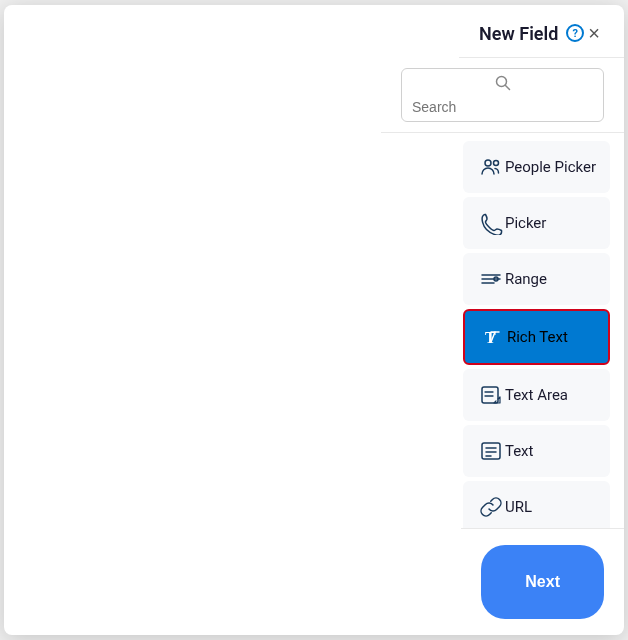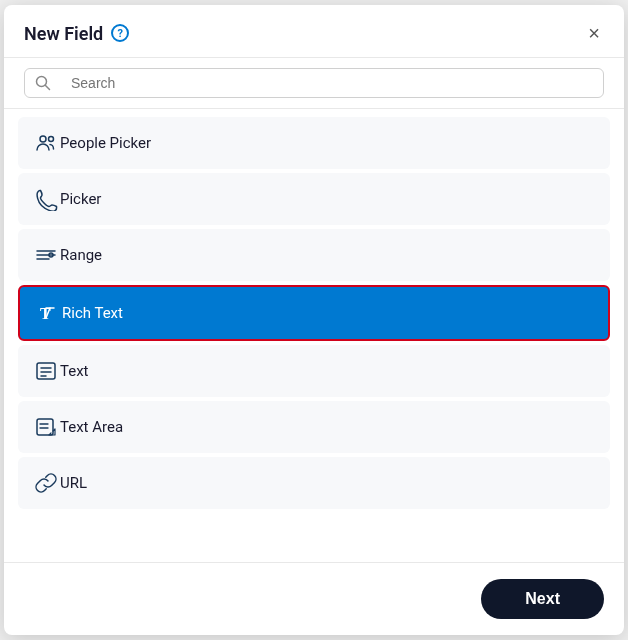--- a/index.html
+++ b/index.html
@@ -15,20 +15,21 @@
     }
     .modal {
       background: #fff;
       border-radius: 8px;
       width: 620px;
       height: 630px;
       box-shadow: 0 4px 24px rgba(0,0,0,0.18);
       display: flex;
       flex-direction: column;
       overflow: hidden;
+      align-items: flex-end;
     }
     .modal-header {
       display: flex;
       align-items: center;
       justify-content: space-between;
       padding: 16px 20px 12px 20px;
       border-bottom: 1px solid #e8e8e8;
     }
     .modal-title-row {
       display: flex;
@@ -65,21 +66,22 @@
     .search-bar {
       padding: 10px 20px;
       border-bottom: 1px solid #e8e8e8;
     }
     .search-input-wrap {
       display: flex;
       align-items: center;
       border: 1px solid #d0d0d0;
       border-radius: 6px;
       padding: 6px 10px;
-      gap: 20px;
+      gap: 8px;
+      flex-direction: column;
     }
     .search-input-wrap input {
       border: none;
       outline: none;
       font-size: 14px;
       color: #333;
       width: 100%;
       background: transparent;
     }
     .search-icon-svg {
@@ -109,21 +111,21 @@
       margin-bottom: 4px;
       cursor: pointer;
       background: #f7f8fa;
     }
     .field-item.selected {
       background: #0079d1;
       border: 2px solid #d0021b;
       color: #fff;
     }
     .field-item.selected .field-label {
-      color: #ffffff;
+      color: #000000;
     }
     .field-icon {
       width: 28px;
       height: 28px;
       display: flex;
       align-items: center;
       justify-content: center;
       flex-shrink: 0;
       color: #1a3a5c;
     }
@@ -135,25 +137,25 @@
       color: #1a1a2e;
       font-weight: 400;
     }
     .modal-footer {
       padding: 16px 20px;
       display: flex;
       justify-content: flex-end;
       border-top: 1px solid #e8e8e8;
     }
     .next-btn {
-      background: #0f172a;
+      background: #3b82f6;
       color: #fff;
       border: none;
       border-radius: 24px;
-      padding: 11px 44px;
+      padding: 28px 44px;
       font-size: 16px;
       font-weight: 600;
       cursor: pointer;
       transition: background 0.2s;
     }
   </style>
 </head>
 <body>
 
 <div class="modal">
@@ -212,42 +214,42 @@
             <text x="4" y="18" font-size="16" font-weight="bold" font-family="serif" fill="currentColor">T</text>
             <path d="M14 7l-4 10" stroke="currentColor" stroke-width="1.5" stroke-linecap="round"></path>
             <path d="M10 7h8" stroke="currentColor" stroke-width="1.5" stroke-linecap="round"></path>
           </svg>
         </div>
         <span class="field-label">Rich Text</span>
       </div>
       <div class="field-item">
         <div class="field-icon">
           <svg width="24" height="24" viewBox="0 0 24 24" fill="none">
+            <rect x="3" y="4" width="16" height="16" rx="2" stroke="currentColor" stroke-width="1.5"></rect>
+            <path d="M19 16l2-2v6h-6l2-2" stroke="currentColor" stroke-width="1.2" stroke-linecap="round" stroke-linejoin="round"></path>
+            <line x1="6" y1="9" x2="14" y2="9" stroke="currentColor" stroke-width="1.3" stroke-linecap="round"></line>
+            <line x1="6" y1="13" x2="14" y2="13" stroke="currentColor" stroke-width="1.3" stroke-linecap="round"></line>
+          </svg>
+        </div>
+        <span class="field-label">Text Area</span>
+      </div>
+      <div class="field-item">
+        <div class="field-icon">
+          <svg width="24" height="24" viewBox="0 0 24 24" fill="none">
             <rect x="3" y="4" width="18" height="16" rx="2" stroke="currentColor" stroke-width="1.5"></rect>
             <line x1="7" y1="9" x2="17" y2="9" stroke="currentColor" stroke-width="1.5" stroke-linecap="round"></line>
             <line x1="7" y1="13" x2="17" y2="13" stroke="currentColor" stroke-width="1.5" stroke-linecap="round"></line>
             <line x1="7" y1="17" x2="12" y2="17" stroke="currentColor" stroke-width="1.5" stroke-linecap="round"></line>
           </svg>
         </div>
         <span class="field-label">Text</span>
       </div>
       <div class="field-item">
         <div class="field-icon">
           <svg width="24" height="24" viewBox="0 0 24 24" fill="none">
-            <rect x="3" y="4" width="16" height="16" rx="2" stroke="currentColor" stroke-width="1.5"></rect>
-            <path d="M19 16l2-2v6h-6l2-2" stroke="currentColor" stroke-width="1.2" stroke-linecap="round" stroke-linejoin="round"></path>
-            <line x1="6" y1="9" x2="14" y2="9" stroke="currentColor" stroke-width="1.3" stroke-linecap="round"></line>
-            <line x1="6" y1="13" x2="14" y2="13" stroke="currentColor" stroke-width="1.3" stroke-linecap="round"></line>
-          </svg>
-        </div>
-        <span class="field-label">Text Area</span>
-      </div>
-      <div class="field-item">
-        <div class="field-icon">
-          <svg width="24" height="24" viewBox="0 0 24 24" fill="none">
             <path d="M10 14a5 5 0 0 0 7.54.54l3-3a5 5 0 0 0-7.07-7.07l-1.72 1.71" stroke="currentColor" stroke-width="1.5" stroke-linecap="round"></path>
             <path d="M14 10a5 5 0 0 0-7.54-.54l-3 3a5 5 0 0 0 7.07 7.07l1.71-1.71" stroke="currentColor" stroke-width="1.5" stroke-linecap="round"></path>
           </svg>
         </div>
         <span class="field-label">URL</span>
       </div>
     </div>
 
   <div class="modal-footer">
     <button class="next-btn">Next</button>

